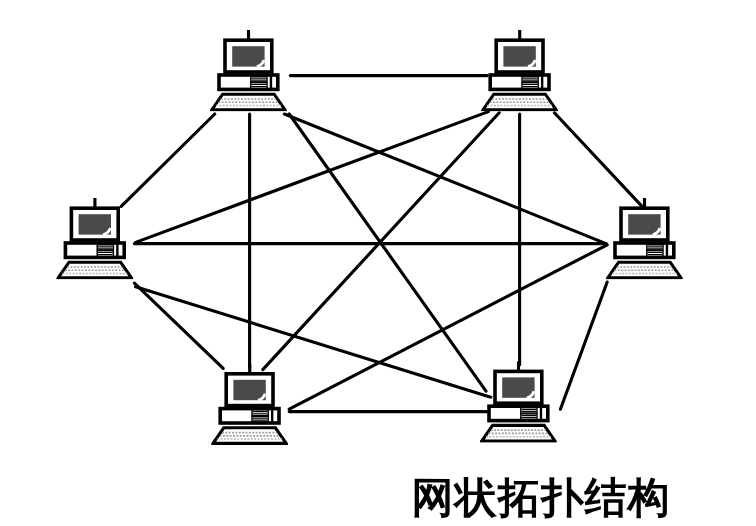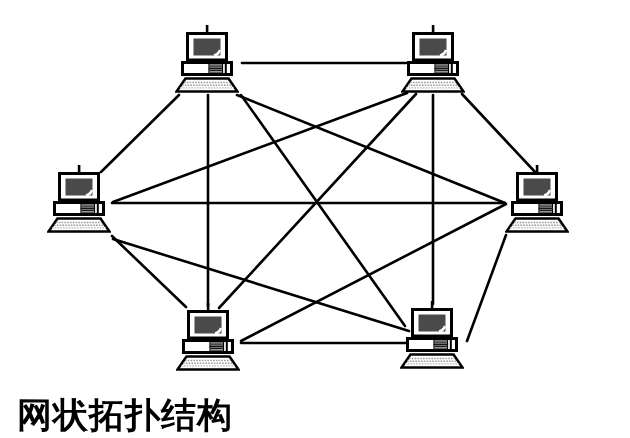--- a/index.html
+++ b/index.html
@@ -16,24 +16,24 @@
     overflow: hidden;
   }
   .diagram-svg {
     position: absolute;
     left: 0;
     top: 0;
     display: block;
   }
   .caption {
     position: absolute;
-    left: 17px;
+    left: 0;
     top: 392px;
     width: 559px;
-    text-align: left;
+    text-align: right;
     font-size: 35px;
     font-weight: 600;
     letter-spacing: 1px;
     color: #000000;
     font-family: "Liberation Sans", "DejaVu Sans", sans-serif;
     user-select: none;
   }
 </style>
 </head>
 <body>

